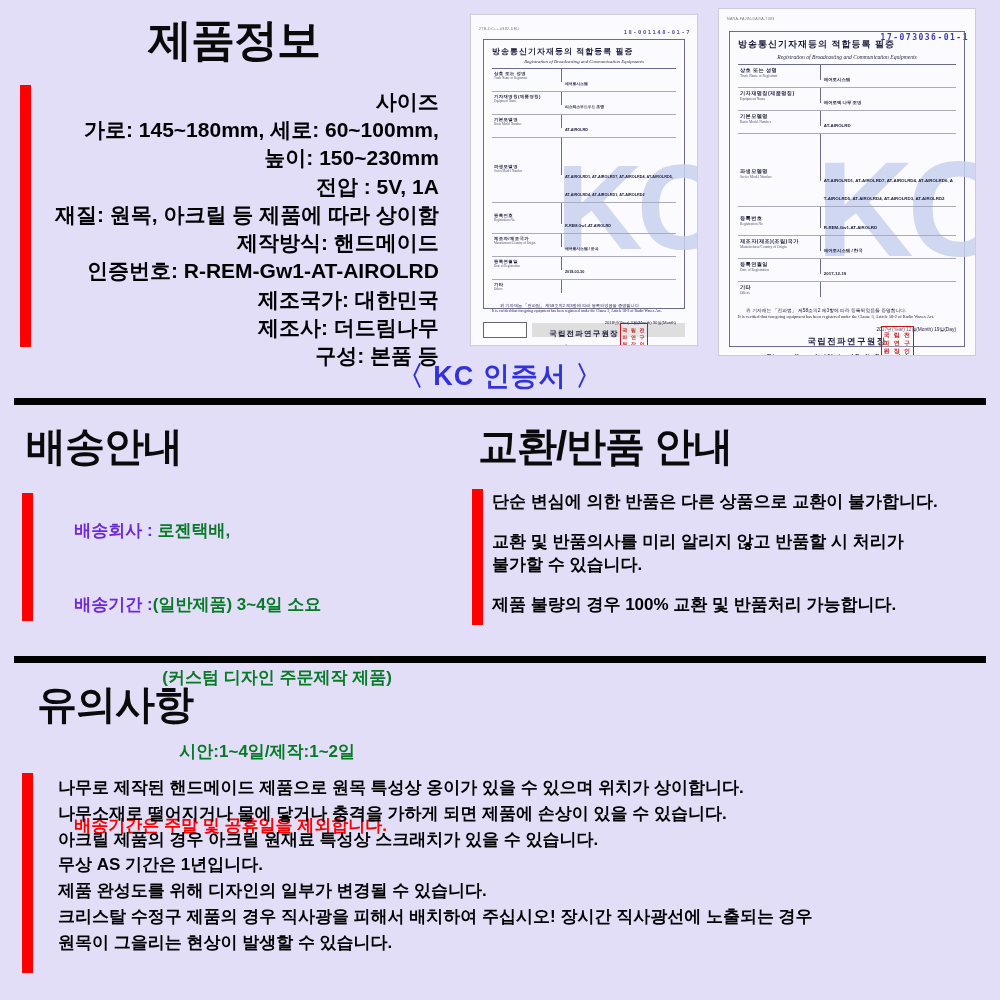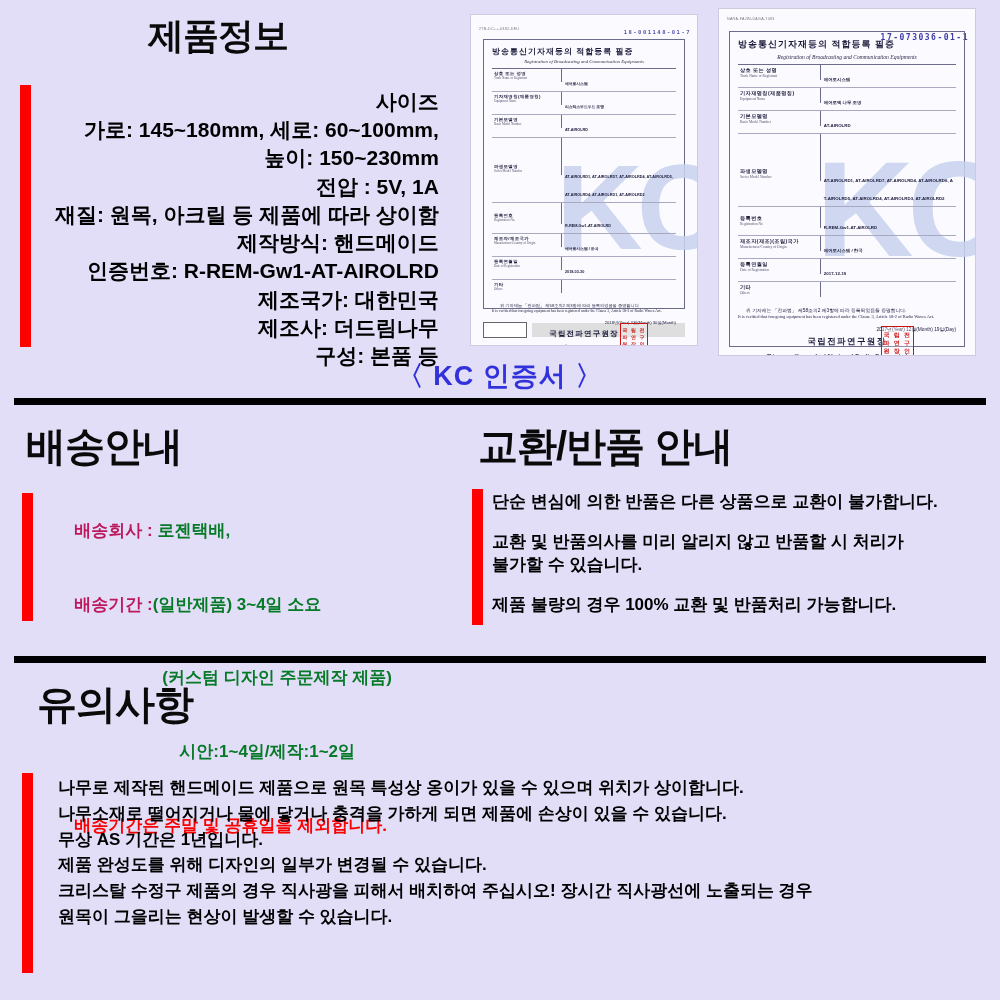--- a/index.html
+++ b/index.html
@@ -46,21 +46,21 @@
     position: absolute;
     background: #fe0000;
     width: 11px;
   }
 
   
   #product-info-title {
     position: absolute;
     left: 148px;
     top: 18px;
-    font-size: 36px;
+    font-size: 44px;
   }
 
   #product-info-bar {
     left: 20px;
     top: 85px;
     height: 262px;
   }
 
   #product-info-list {
     position: absolute;
@@ -235,21 +235,21 @@
   }
   #shipping-bar { left: 22px; top: 493px; height: 128px; }
   #shipping-list {
     position: absolute;
     left: 46px;
     top: 494px;
     font-size: 17px;
     line-height: 1.45;
   }
   #shipping-list .row { font-weight: 700; white-space: pre; }
-  .c-blue  { color: #be185d; }
+  .c-blue  { color: #6d28d9; }
   .c-green { color: #077a28; }
   .c-red   { color: #fa0000; }
 
   
   #exchange-title {
     position: absolute;
     left: 478px;
     top: 426px;
     font-size: 40px;
   }
@@ -541,19 +541,20 @@
 
   <div class="divider" id="divider-2"></div>
 
   <h2 class="section-title" id="notice-title">유의사항</h2>
 
   <div class="redbar" id="notice-bar"></div>
 
   <div id="notice-list">
     <div class="row">나무로 제작된 핸드메이드 제품으로 원목 특성상 옹이가 있을 수 있으며 위치가 상이합니다.</div>
     <div class="row">나무소재로 떨어지거나 물에 닿거나 충격을 가하게 되면 제품에 손상이 있을 수 있습니다.</div>
+    <div class="row">아크릴 제품의 경우 아크릴 원재료 특성상 스크래치가 있을 수 있습니다.</div>
     <div class="row">무상 AS 기간은 1년입니다.</div>
     <div class="row">제품 완성도를 위해 디자인의 일부가 변경될 수 있습니다.</div>
     <div class="row">크리스탈 수정구 제품의 경우 직사광을 피해서 배치하여 주십시오! 장시간 직사광선에 노출되는 경우</div>
     <div class="row">원목이 그을리는 현상이 발생할 수 있습니다.</div>
   </div>
 
 </div>
 
 </body></html>

